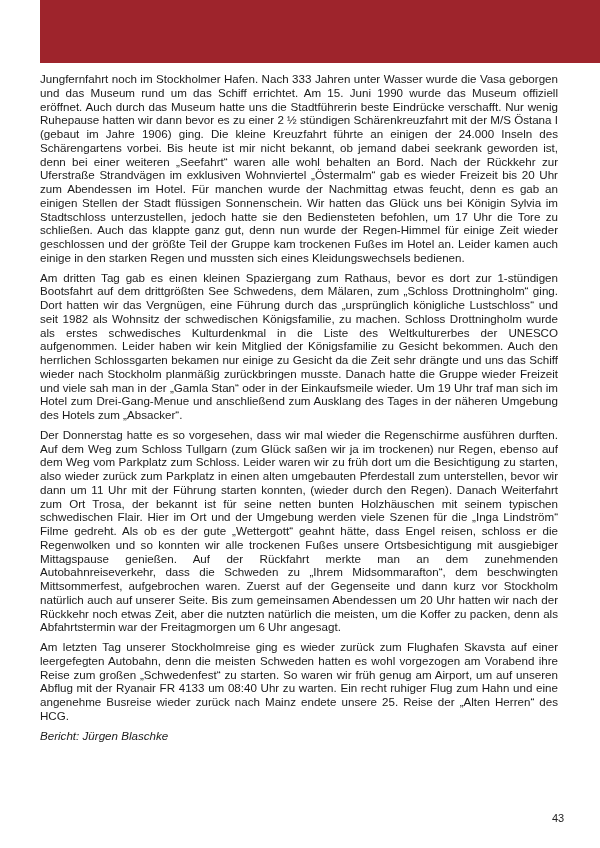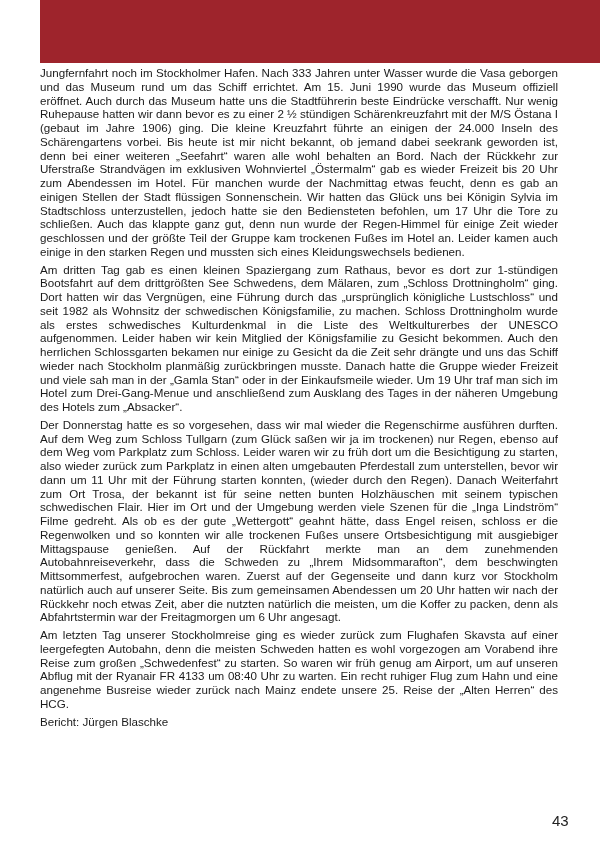--- a/index.html
+++ b/index.html
@@ -9,25 +9,25 @@
   }
   .header-band {
     position: absolute; left: 40px; top: 0; width: 560px; height: 63px;
     background: #9e242c;
   }
   .content {
     position: absolute; left: 40px; top: 66px; width: 518px;
     font-size: 11.6px; line-height: 13.75px;
   }
   .content p {
-    margin: 0 0 4px 0; text-align: justify;
+    margin: 6px 0 4px 0; text-align: justify;
   }
-  .content p.nojust { text-align: left; }
+  .content p.nojust { text-align: left; font-style: italic; }
   .page-number {
-    position: absolute; left: 552px; top: 812px; font-size: 15px; color: #222;
+    position: absolute; left: 552px; top: 812px; font-size: 11px; color: #222;
   }
 </style>
 </head>
 <body>
 
 <div class="header-band"></div>
 
 <div class="content">
   <p>Jungfernfahrt noch im Stockholmer Hafen. Nach 333 Jahren unter Wasser wurde die Vasa geborgen und das Museum rund um das Schiff errichtet. Am 15. Juni 1990 wurde das Museum offiziell eröffnet.  Auch durch das Museum hatte uns die Stadtführerin beste Eindrücke verschafft. Nur wenig Ruhepause hatten wir dann bevor es zu einer 2 ½ stündigen Schärenkreuzfahrt mit der M/S Östana I (gebaut im Jahre 1906) ging. Die kleine Kreuzfahrt führte an einigen der 24.000 Inseln des Schärengartens vorbei. Bis heute ist mir nicht bekannt, ob jemand dabei seekrank geworden ist, denn bei einer weiteren „Seefahrt“ waren alle wohl behalten an Bord. Nach der Rückkehr zur Uferstraße Strandvägen im exklusiven Wohnviertel „Östermalm“ gab es wieder Freizeit bis 20 Uhr zum Abendessen im Hotel. Für manchen wurde der Nachmittag etwas feucht, denn es gab an einigen Stellen der Stadt flüssigen Sonnenschein. Wir hatten das Glück uns bei Königin Sylvia im Stadtschloss unterzustellen, jedoch hatte sie den Bediensteten befohlen, um 17 Uhr die Tore zu schließen. Auch das klappte ganz gut, denn nun wurde der Regen-Himmel für einige Zeit wieder geschlossen und der größte Teil der Gruppe kam trockenen Fußes im Hotel an. Leider kamen auch einige in den starken Regen und mussten sich eines Kleidungswechsels bedienen.</p>
   <p>Am dritten Tag gab es einen kleinen Spaziergang zum Rathaus, bevor es dort zur  1-stündigen Bootsfahrt  auf dem drittgrößten See Schwedens, dem Mälaren, zum „Schloss Drottningholm“ ging. Dort hatten wir das Vergnügen, eine Führung durch das „ursprünglich königliche Lustschloss“ und seit 1982 als Wohnsitz der schwedischen Königsfamilie, zu machen. Schloss Drottningholm wurde als erstes schwedisches Kulturdenkmal in die Liste des Weltkulturerbes der UNESCO aufgenommen. Leider haben wir kein Mitglied der Königsfamilie zu Gesicht bekommen. Auch den herrlichen Schlossgarten bekamen nur einige zu Gesicht da die Zeit sehr drängte und uns das Schiff wieder nach Stockholm planmäßig zurückbringen musste. Danach hatte die Gruppe wieder Freizeit und viele sah man in der „Gamla Stan“ oder in der Einkaufsmeile wieder. Um 19 Uhr traf man sich im Hotel zum Drei-Gang-Menue und anschließend zum Ausklang des Tages in der näheren Umgebung des Hotels zum „Absacker“.</p>

